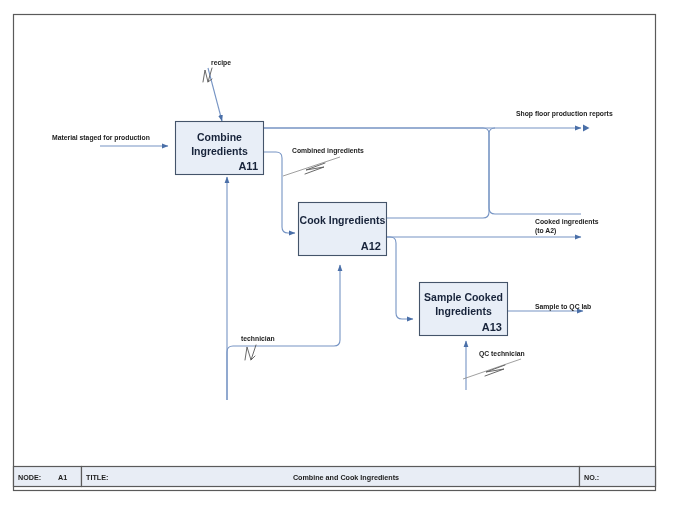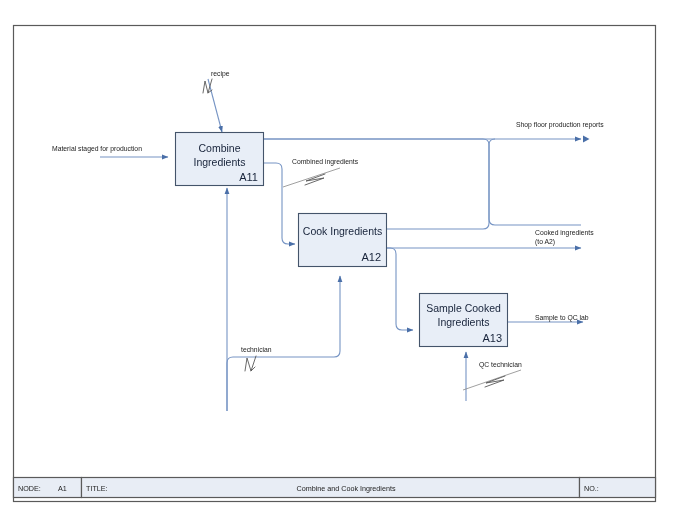--- a/index.html
+++ b/index.html
@@ -10,23 +10,24 @@
   }
   body {
     font-family: "Liberation Sans", sans-serif;
     width: 692px;
     height: 510px;
     position: relative;
     overflow: hidden;
   }
   #canvas {
     position: absolute;
-    left: 0; top: 11px;
+    left: 0; top: 0;
     width: 692px;
     height: 419px;
+    font-weight: bold;
   }
   svg { display: block; }
 
   .frame-rect {
     fill: #ffffff;
     stroke: #5a5a5a;
     stroke-width: 1.2;
   }
   .titlebar-cell {
     fill: #e8edf5;

